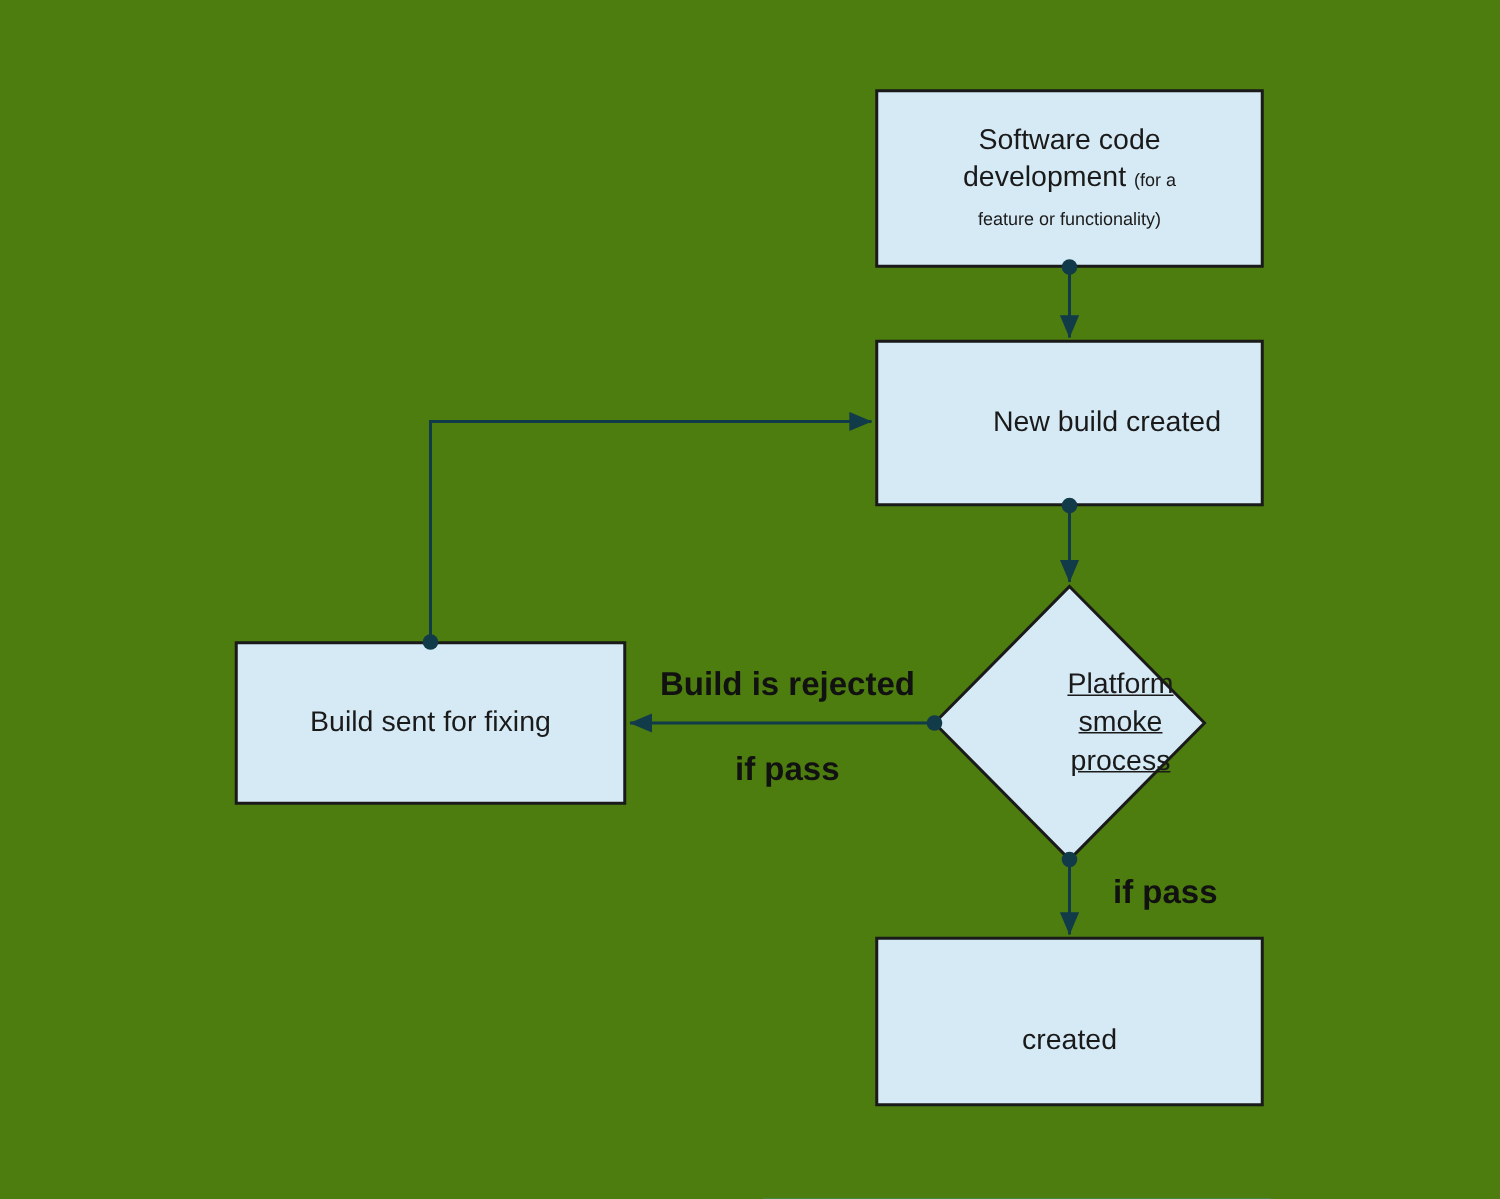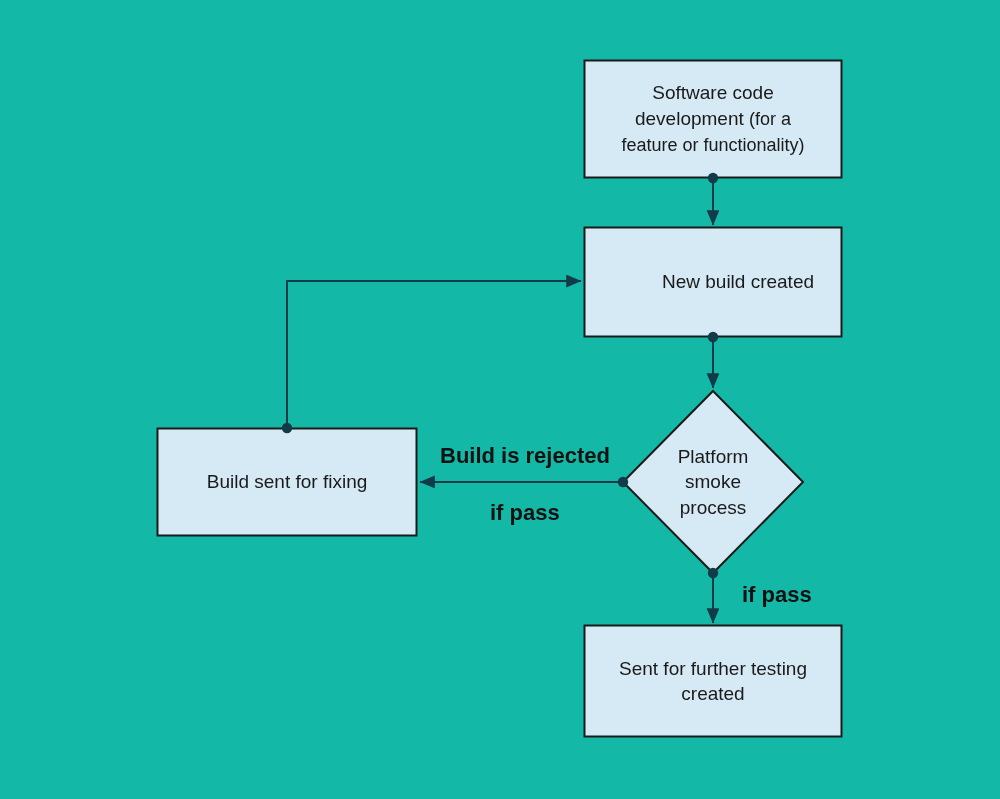--- a/index.html
+++ b/index.html
@@ -11,21 +11,21 @@
     width: 1000px;
     height: 799px;
     background: #29abdb;
     font-family: "Liberation Sans", sans-serif;
     overflow: hidden;
   }
   #canvas {
     position: relative;
     width: 1000px;
     height: 799px;
-    background: #14b8a6;
+    background: #4d7c0f;
   }
   
   #edges {
     position: absolute;
     left: 0;
     top: 0;
     width: 1000px;
     height: 799px;
   }
   
@@ -35,36 +35,36 @@
     align-items: center;
     justify-content: center;
     text-align: center;
     color: #1a1a1a;
     font-size: 19px;
     line-height: 1.33;
     font-family: "Liberation Sans", sans-serif;
     pointer-events: none;
   }
   .node-text .small {
-    font-size: 18px;
+    font-size: 12px;
   }
   .edge-label {
     position: absolute;
     color: #111111;
     font-weight: bold;
     font-size: 22px;
     font-family: "Liberation Sans", sans-serif;
     white-space: nowrap;
     text-align: center;
     pointer-events: none;
   }
   
   #node-dev        { left: 584px; top: 60px;  width: 258px; height: 118px; }
   #node-build      { left: 584px; top: 227px; width: 308px; height: 110px; }
-  #node-decision   { left: 638px; top: 407px; width: 150px; height: 150px; }
+  #node-decision   { left: 672px; top: 407px; width: 150px; height: 150px; text-decoration: underline; }
   #node-fixing     { left: 157px; top: 428px; width: 260px; height: 108px; justify-content: center; }
   #node-further    { left: 584px; top: 625px; width: 258px; height: 112px; }
 </style>
 </head>
 <body>
 
 <div id="canvas">
 
   <svg id="edges" viewBox="0 0 1000 799" width="1000" height="799" xmlns="http://www.w3.org/2000/svg">
     <defs>
@@ -117,21 +117,21 @@
       <span>process</span>
     </div>
   </div>
 
   <div class="node-text" id="node-fixing">
     <span>Build sent for fixing</span>
   </div>
 
   <div class="node-text" id="node-further">
     <div>
-      <span>Sent for further testing</span><br>
+      <br>
       <span>created</span>
     </div>
   </div>
 
   <div class="edge-label" style="left:440px; top:443px;">Build is rejected</div>
 
   <div class="edge-label" style="left:490px; top:500px;">if pass</div>
 
   <div class="edge-label" style="left:742px; top:582px;">if pass</div>
 

